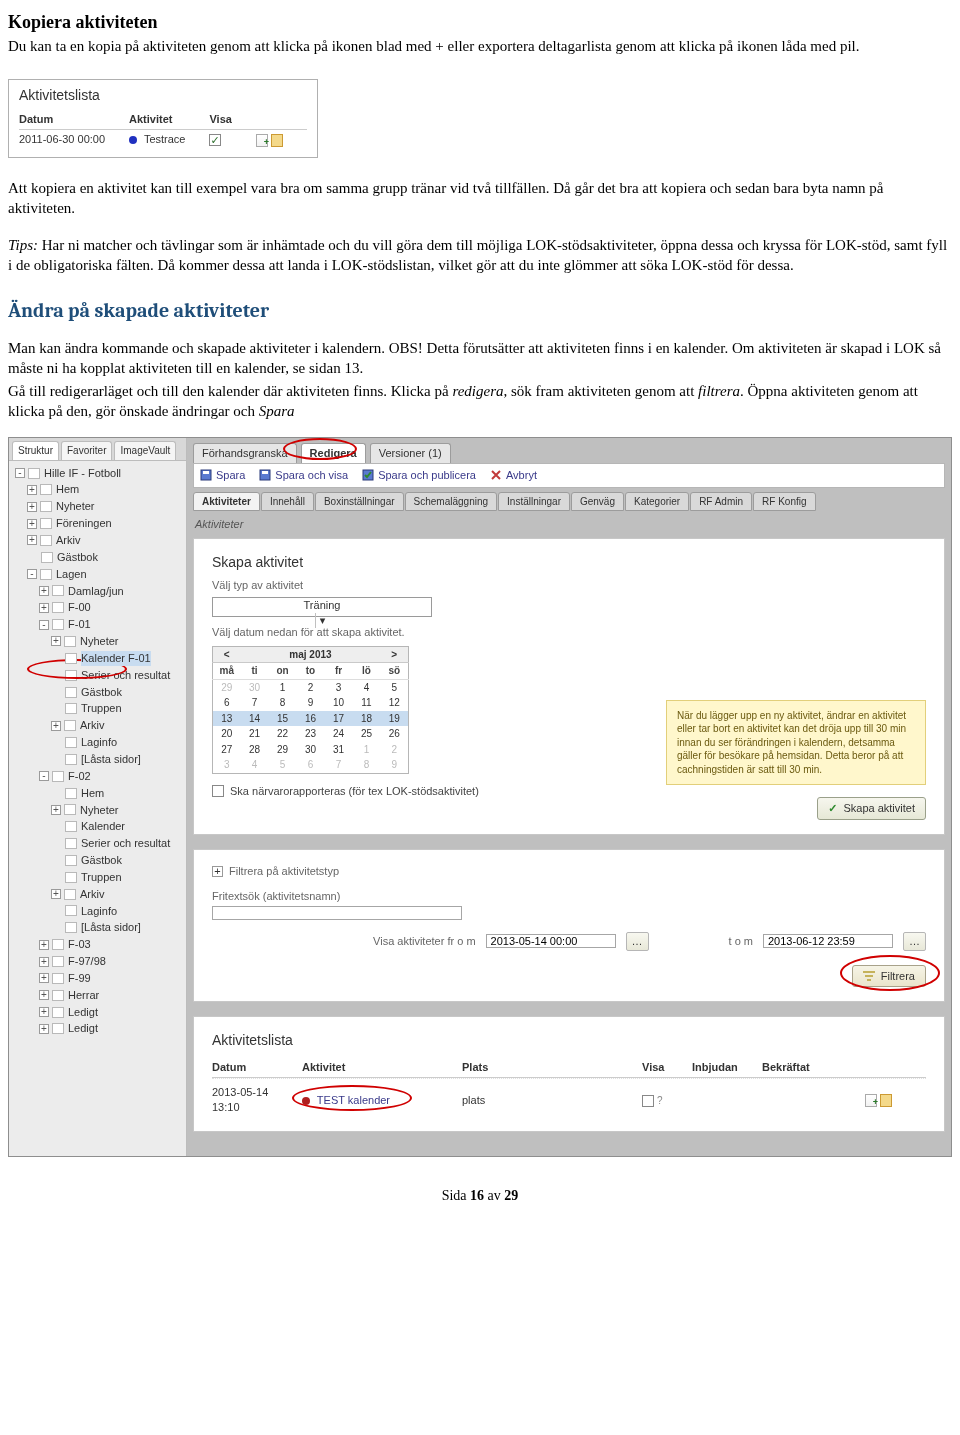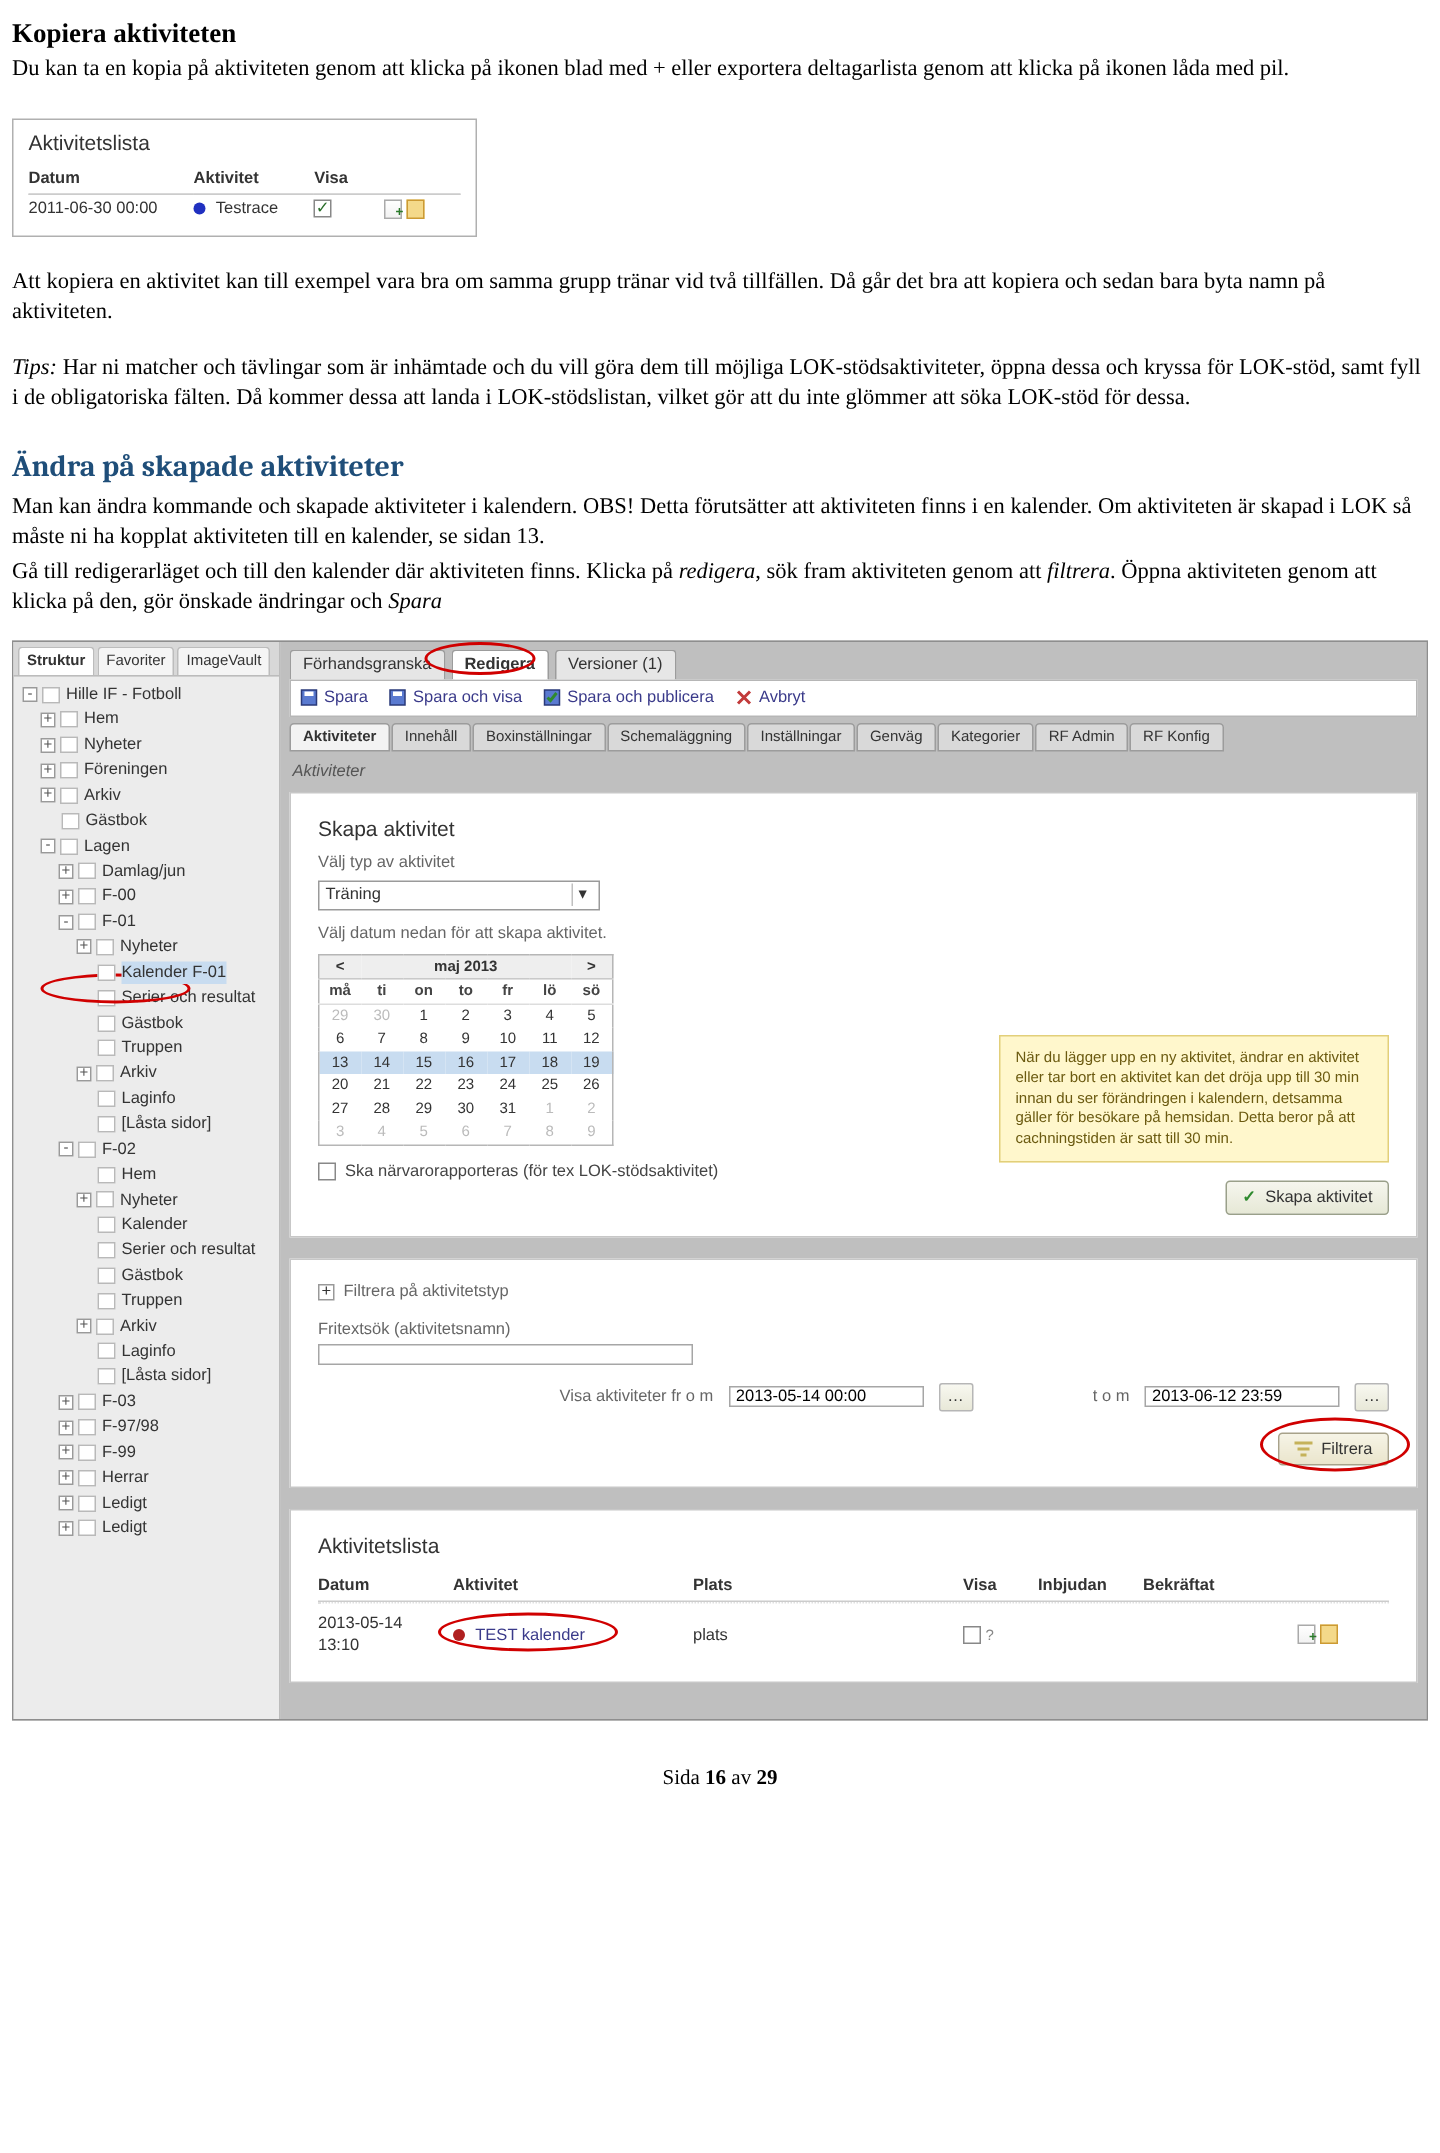--- a/index.html
+++ b/index.html
@@ -15,21 +15,21 @@
 h2.heading-black {
   font-weight: bold;
   font-size: 18px;
   margin: 4px 0 2px 0;
 }
 h2.heading-blue {
   color: #1F4E79;
   font-family: Cambria, Georgia, serif;
   font-weight: bold;
   font-size: 20px;
-  margin: 22px 0 4px 0;
+  margin: 22px 0 14px 0;
 }
 p { margin: 0 0 16px 0; }
 .inline-italic { font-style: italic; }
 .screenshot {
   display: inline-block;
   border: 1px solid #b0b0b0;
   background: #fff;
   padding: 6px 10px 8px 10px;
   font-family: Arial, Helvetica, sans-serif;
   font-size: 11px;
@@ -128,21 +128,21 @@
 .sidebar-tab {
   padding: 2px 5px;
   border: 1px solid #bcbcbc;
   border-bottom: none;
   background: #f5f5f5;
   font-size: 10px;
   border-radius: 3px 3px 0 0;
 }
 .sidebar-tab.active {
   background: #fff;
-  font-weight: bold;
+  font-weight: normal;
 }
 .tree { padding: 4px 0 0 0; }
 .tree-item {
   padding: 1px 4px 1px 6px;
   white-space: nowrap;
   display: flex;
   align-items: center;
 }
 .tree-item.indent1 { padding-left: 18px; }
 .tree-item.indent2 { padding-left: 30px; }
@@ -246,27 +246,28 @@
   font-size: 14px;
   font-weight: normal;
   color: #333;
   margin-bottom: 6px;
 }
 .muted { color: #666; font-size: 11px; }
 .select-box {
   display: inline-flex;
   align-items: center;
   justify-content: space-between;
-  width: 188px;
+  width: 220px;
   height: 20px;
   border: 1px solid #9a9a9a;
   background: #fff;
   padding: 0 4px;
   font-size: 11px;
   margin: 4px 0 8px 0;
+  flex-direction: column;
 }
 .select-box span.caret {
   width: 14px;
   text-align: center;
   border-left: 1px solid #c0c0c0;
 }
 .calendar {
   border: 1px solid #b6b6b6;
   border-collapse: collapse;
   font-size: 10px;

